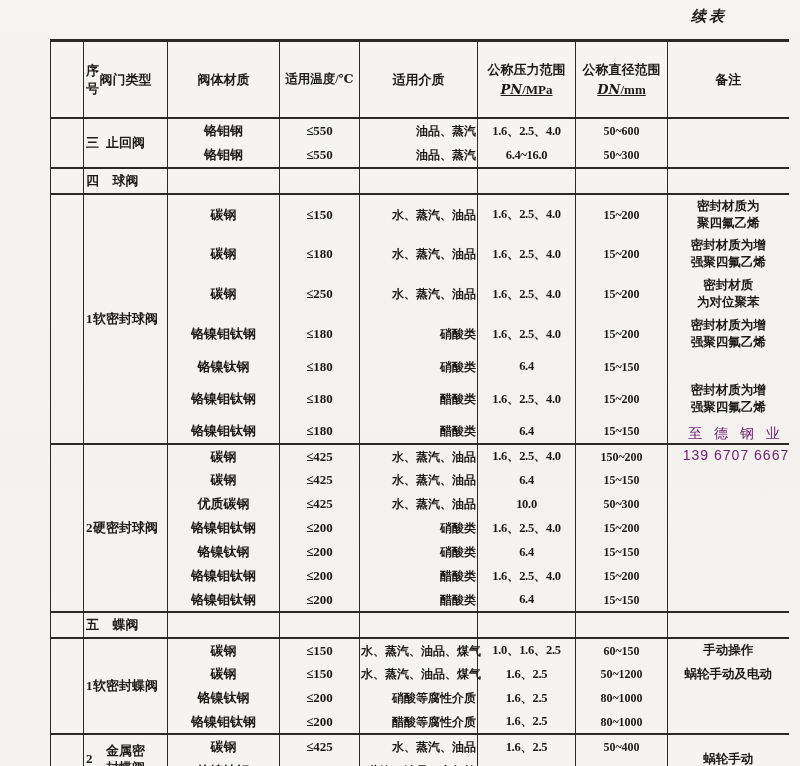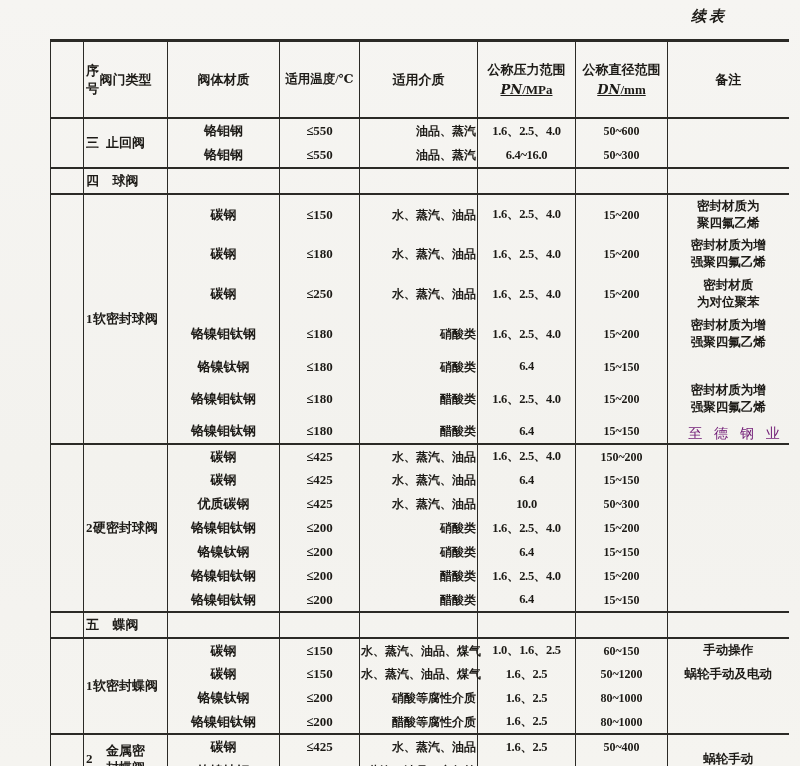--- a/index.html
+++ b/index.html
@@ -322,13 +322,14 @@
         <td class="c3">≤540</td>
         <td class="c4">蒸汽、油品、空气等</td>
         <td class="c5">1.6、2.5</td>
         <td class="c6">300~1200</td>
       </tr>
     </tbody>
 </table>
 
 <div class="watermark" style="color: #701a75;">
   <div class="wm-line1">至 德 钢 业</div>
+  <div class="wm-line2">139 6707 6667</div>
 </div>
 
 </body></html>

